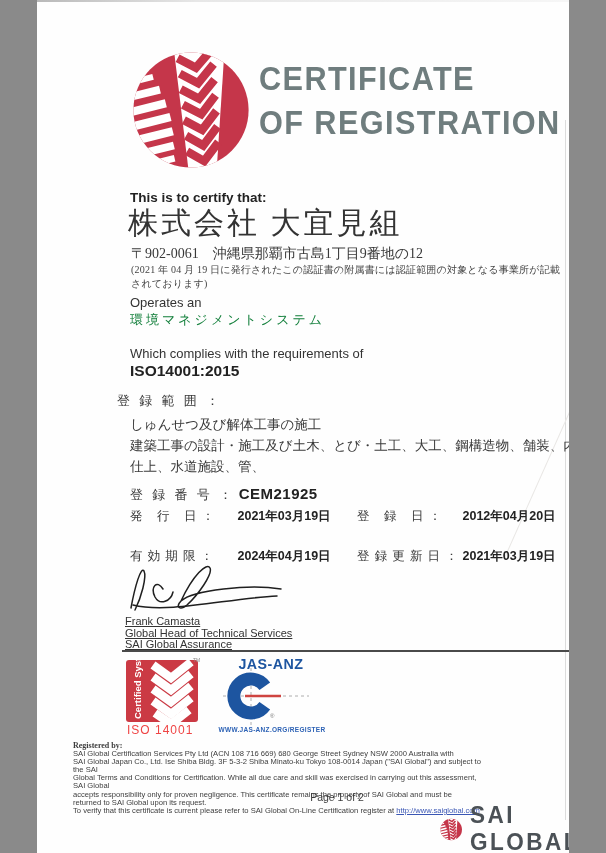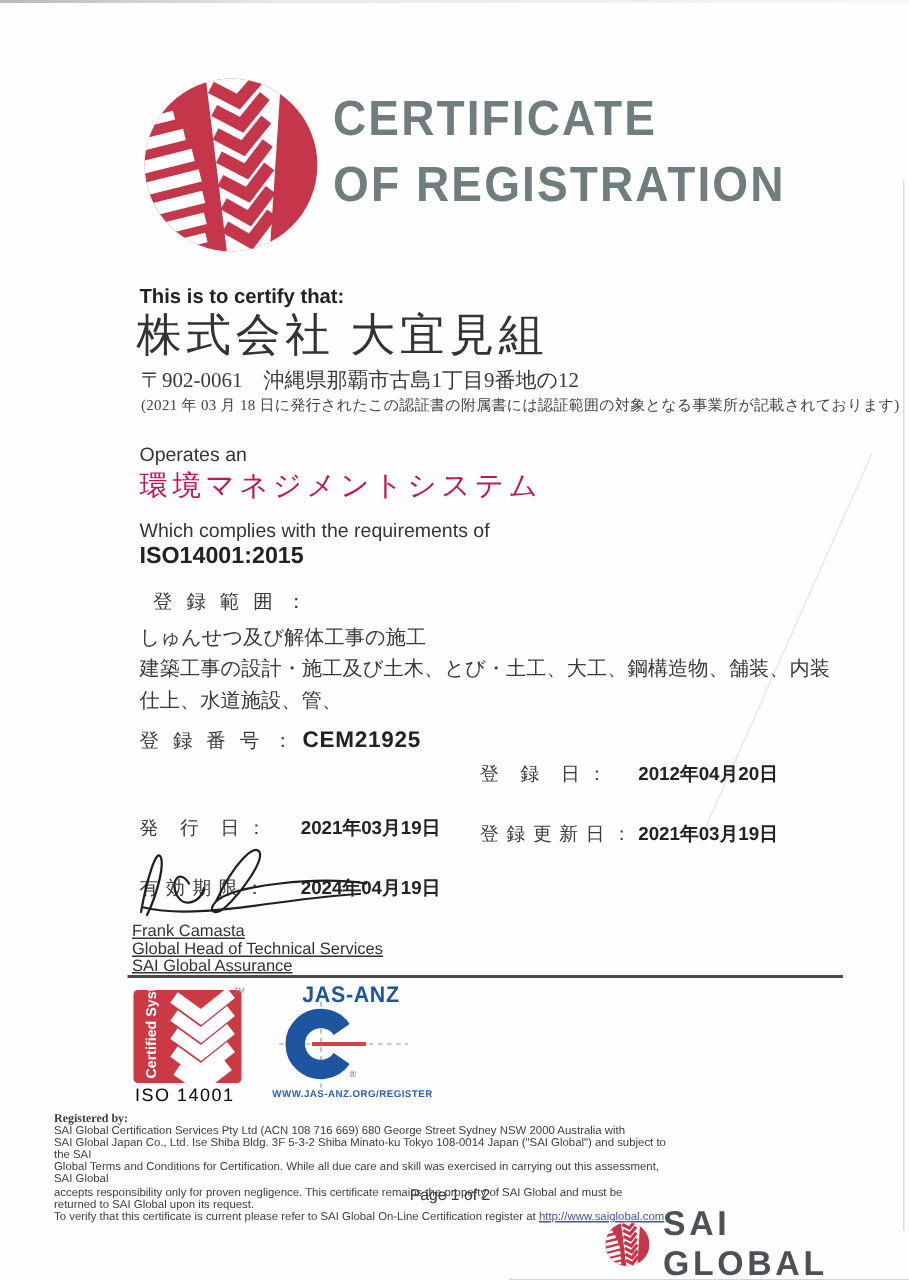--- a/index.html
+++ b/index.html
@@ -1,63 +1,63 @@
 <!DOCTYPE html>
 <html><head>
 <meta charset="utf-8">
 <style>
   * { margin:0; padding:0; box-sizing:border-box; }
   body { background:#8a8a8a; font-family:"Liberation Sans", sans-serif; }
   .page {
-    position:relative; width:606px; height:853px; margin:0 auto;
+    position:relative; width:532px; height:853px; margin:0 auto;
     background:#fefefe; overflow:hidden; color:#2e2e2e;
   }
   .scan-top { position:absolute; top:0; left:0; width:100%; height:2px; background:linear-gradient(90deg,#b9b9b9,#e7e7e7 30%,#f6f6f6); }
   .scan-right { position:absolute; top:120px; right:3px; width:1px; height:700px; background:#dcdcdc; }
   .scan-crease { position:absolute; left:524px; top:290px; width:1px; height:280px; background:#e9e7e5; transform:rotate(24deg); }
 
   
   .logo-big { position:absolute; left:94px; top:50px; }
   .title { position:absolute; left:222px; top:57px; color:#6f7d7e; font-weight:bold;
            font-size:33px; line-height:44px; letter-spacing:1.5px;
            transform:scaleX(.93); transform-origin:left top; white-space:nowrap; }
 
   
   .certify-label { position:absolute; left:93px; top:190px; font-weight:bold; font-size:13.5px; color:#222; }
   .company-name { position:absolute; left:91px; top:203px; font-family:"Liberation Serif", serif;
                   font-size:30px; letter-spacing:3px; color:#333; }
   .address { position:absolute; left:94px; top:245px; font-family:"Liberation Serif", serif; font-size:14px; color:#383838; }
   .address-note { position:absolute; left:94px; top:263px; font-family:"Liberation Serif", serif; font-size:10px; color:#444; letter-spacing:.2px; }
 
   .operates { position:absolute; left:93px; top:295px; font-size:13px; color:#333; }
-  .system-name { position:absolute; left:93px; top:311px; font-family:Liberation Sans, sans-serif; font-size:19px; letter-spacing:3px; color:#be185d; }
+  .system-name { position:absolute; left:93px; top:311px; font-family:Liberation Sans, sans-serif; font-size:13px; letter-spacing:3px; color:#15803d; }
   .complies { position:absolute; left:93px; top:346px; font-size:13px; color:#333; }
   .standard { position:absolute; left:93px; top:362px; font-weight:bold; font-size:15.5px; color:#222; }
 
-  .scope-label { position:absolute; left:102px; top:392px; font-family:"Liberation Serif", serif; font-size:13px; letter-spacing:3px; color:#3a3a3a; }
+  .scope-label { position:absolute; left:80px; top:392px; font-family:"Liberation Serif", serif; font-size:13px; letter-spacing:3px; color:#3a3a3a; }
   .scope-text { position:absolute; left:93px; top:414px; width:470px; font-family:"Liberation Serif", serif;
                 font-size:13.5px; line-height:21px; color:#3a3a3a; }
 
   .regnum-row { position:absolute; left:93px; top:485px; font-size:13px; }
   .jp-label { font-family:"Liberation Serif", serif; letter-spacing:3px; color:#3a3a3a; }
   .regnum-val { font-weight:bold; font-size:15px; color:#222; letter-spacing:.5px; }
 
-  .date-left  { position:absolute; left:93px;  font-size:12.5px; white-space:nowrap;margin-top:36px; }
+  .date-left  { position:absolute; left:93px;  font-size:12.5px; white-space:nowrap; }
   .date-right { position:absolute; left:320px; font-size:12.5px; white-space:nowrap; }
   .row1 { top:508px; } .row2 { top:548px; }
   .date-label { font-family:"Liberation Serif", serif; letter-spacing:1px; color:#3a3a3a; display:inline-block; }
   .dl-w { width:104px; } .dr-w { width:102px; }
   .date-val { font-weight:bold; color:#222; }
 
   .signature { position:absolute; left:82px; top:556px; }
   .signer { position:absolute; left:88px; top:616px; font-size:11px; line-height:11.5px; color:#333;text-decoration:underline; }
   .rule { position:absolute; left:85px; top:650px; width:477px; height:2px; background:#4a4a4a; }
 
   .badge-cs { position:absolute; left:88px; top:657px; }
-  .iso-label { position:absolute; left:90px; top:723px; font-size:12px; letter-spacing:1px; color:#000000; }
+  .iso-label { position:absolute; left:90px; top:723px; font-size:12px; letter-spacing:1px; color:#ef4444; }
 
   .jasanz { position:absolute; left:174px; top:655px; width:120px; text-align:center; }
   .jasanz-name { color:#1d55a0; font-weight:bold; font-size:15px; letter-spacing:.5px; transform:scaleX(.95); transform-origin:center; }
   .jasanz-url { position:absolute; left:160px; top:726px; width:150px; text-align:center;
                 color:#2d62b5; font-weight:bold; font-size:6.5px; letter-spacing:.3px; }
 
   .regby { position:absolute; left:36px; top:742px; font-size:7.6px; line-height:8.1px; color:#3c3c3c; width:410px; }
   .regby b { font-size:8px;font-family:Liberation Serif, serif; }
   .regby a { color:#3a56b4; }
   .pagenum { position:absolute; left:240px; top:791px; width:120px; text-align:center; font-size:10.5px; color:#3a3a3a; }
@@ -109,21 +109,21 @@
   </svg>
 
   <div class="title">
     <div>CERTIFICATE</div>
     <div>OF REGISTRATION</div>
   </div>
 
   <div class="certify-label">This is to certify that:</div>
   <div class="company-name">株式会社 大宜見組</div>
   <div class="address">〒902-0061　沖縄県那覇市古島1丁目9番地の12</div>
-  <div class="address-note">(2021 年 03 月 18 日に発行されたこの認証書の附属書には認証範囲の対象となる事業所が記載されております)</div>
+  <div class="address-note">(2021 年 04 月 19 日に発行されたこの認証書の附属書には認証範囲の対象となる事業所が記載されております)</div>
 
   <div class="operates">Operates an</div>
   <div class="system-name">環境マネジメントシステム</div>
   <div class="complies">Which complies with the requirements of</div>
   <div class="standard">ISO14001:2015</div>
 
   <div class="scope-label jp-label">登 録 範 囲 ：</div>
   <div class="scope-text">
     <div>しゅんせつ及び解体工事の施工</div>
     <div>建築工事の設計・施工及び土木、とび・土工、大工、鋼構造物、舗装、内装仕上、水道施設、管、</div>

